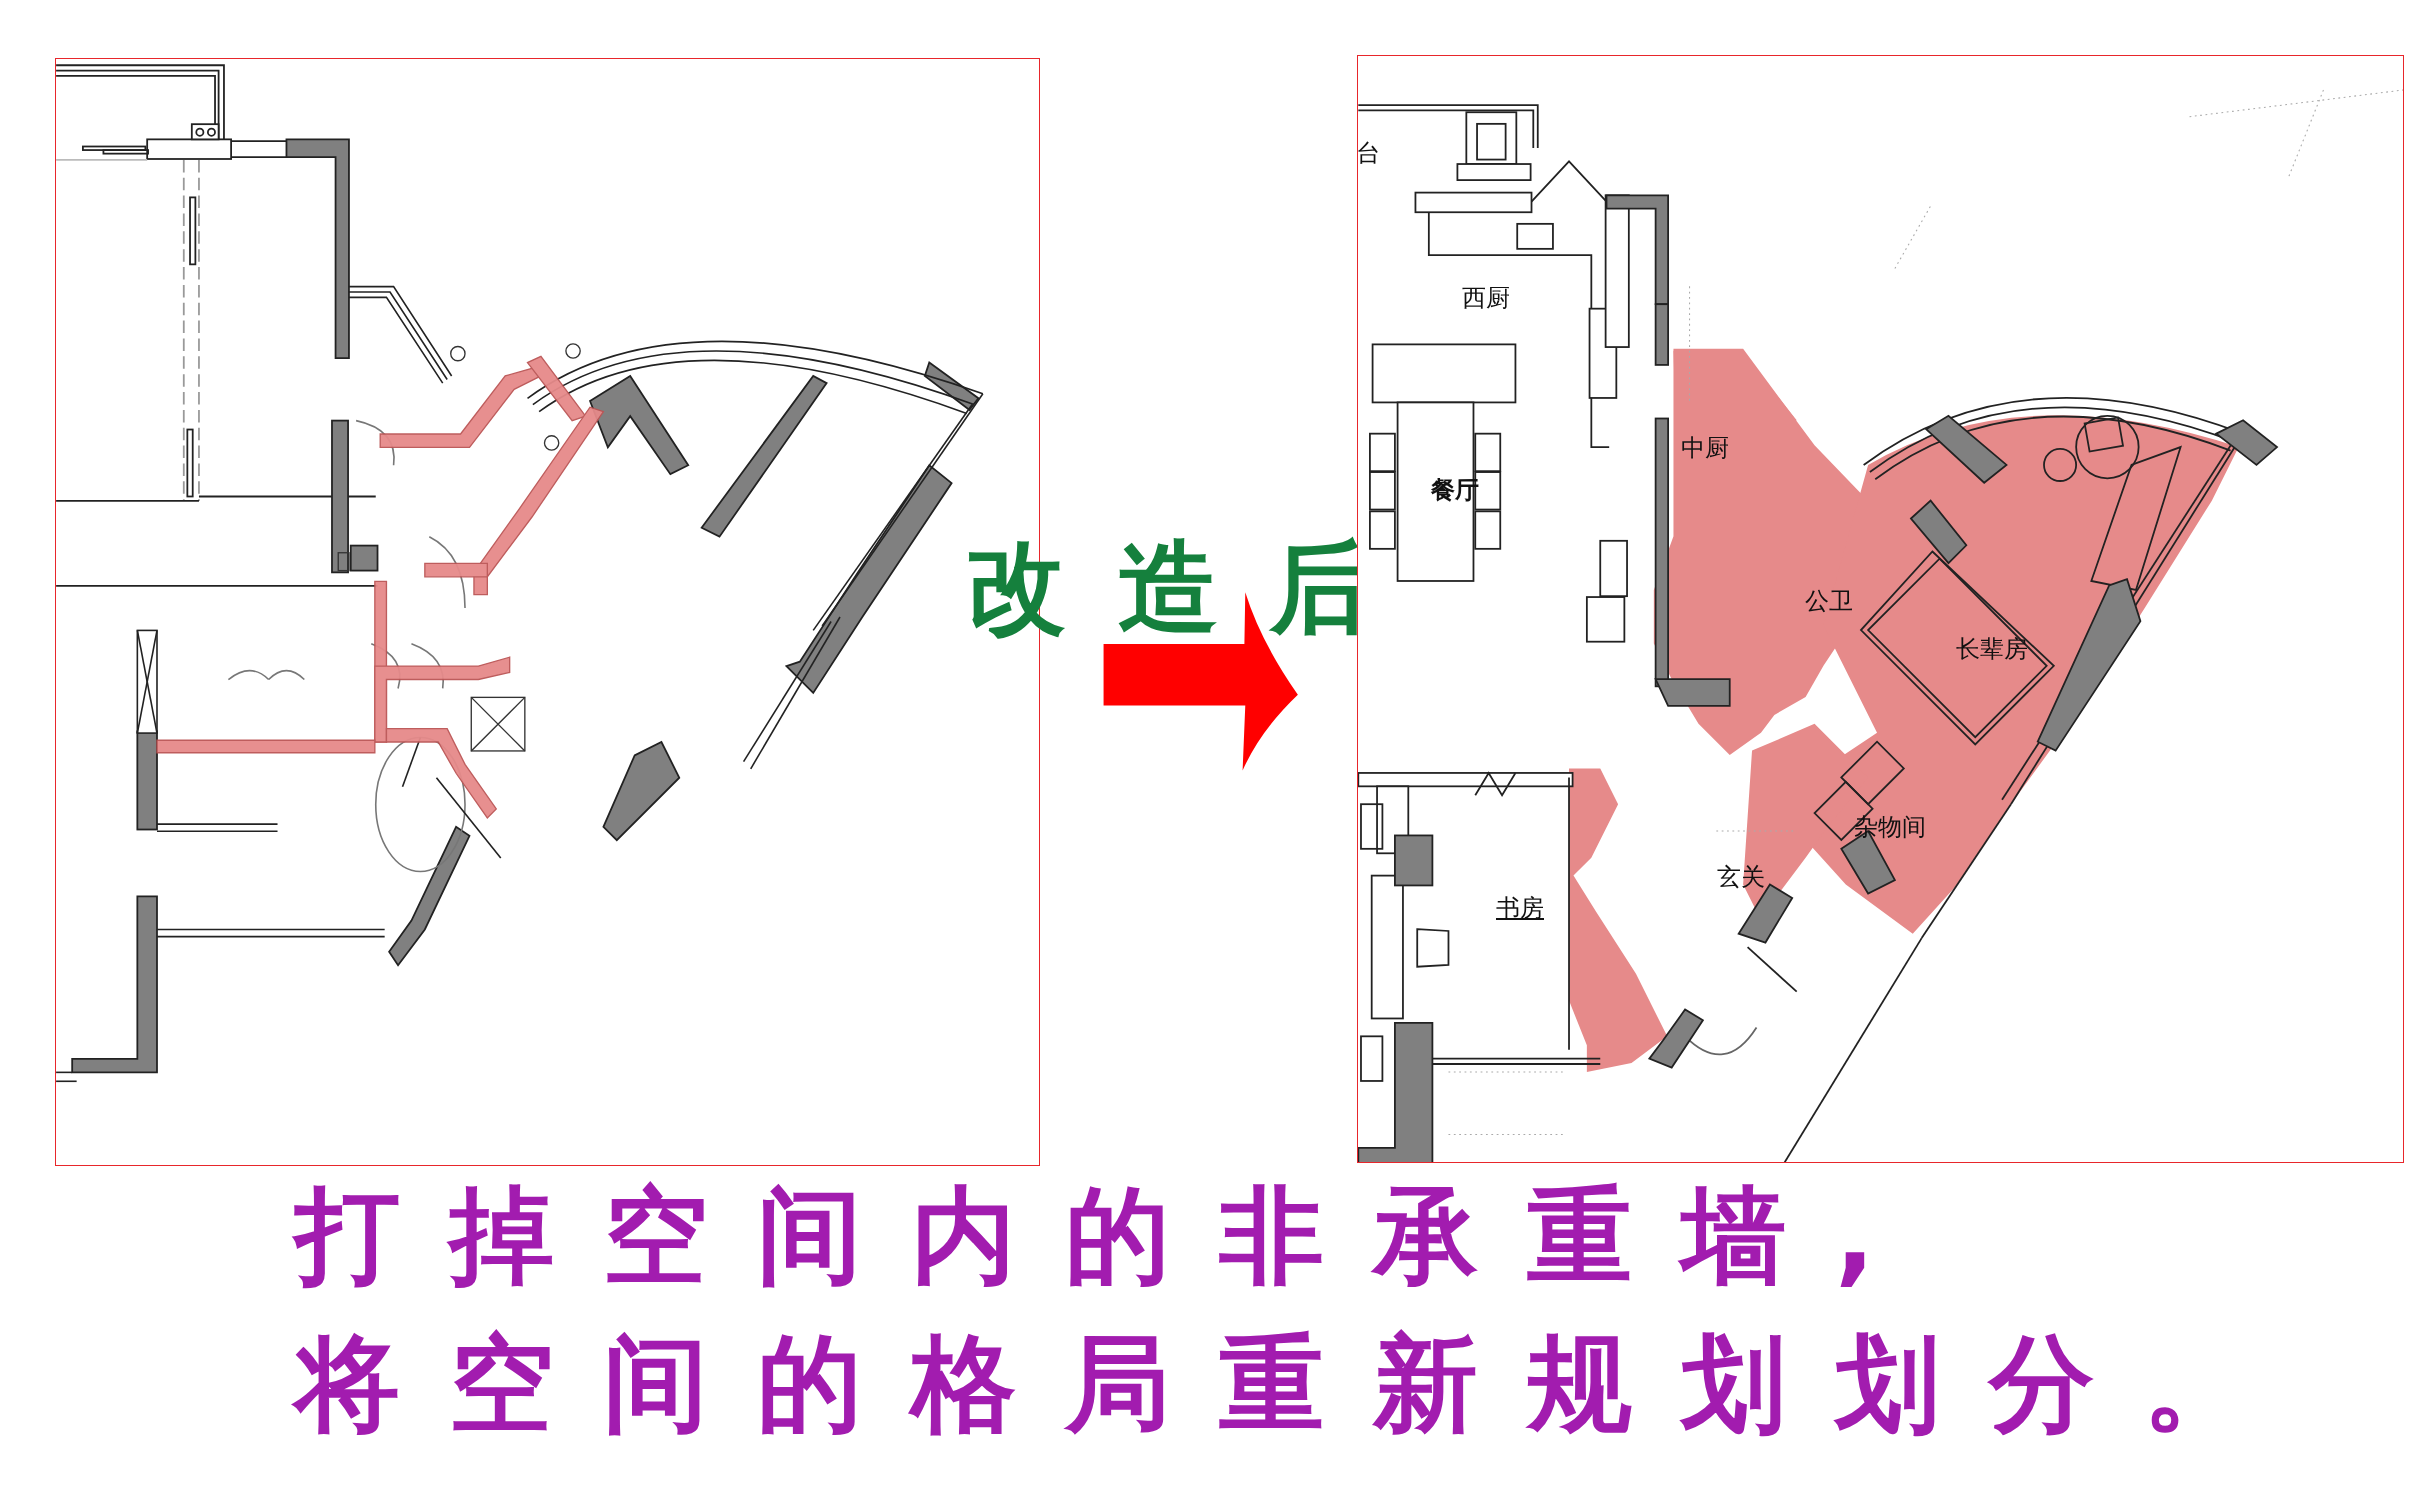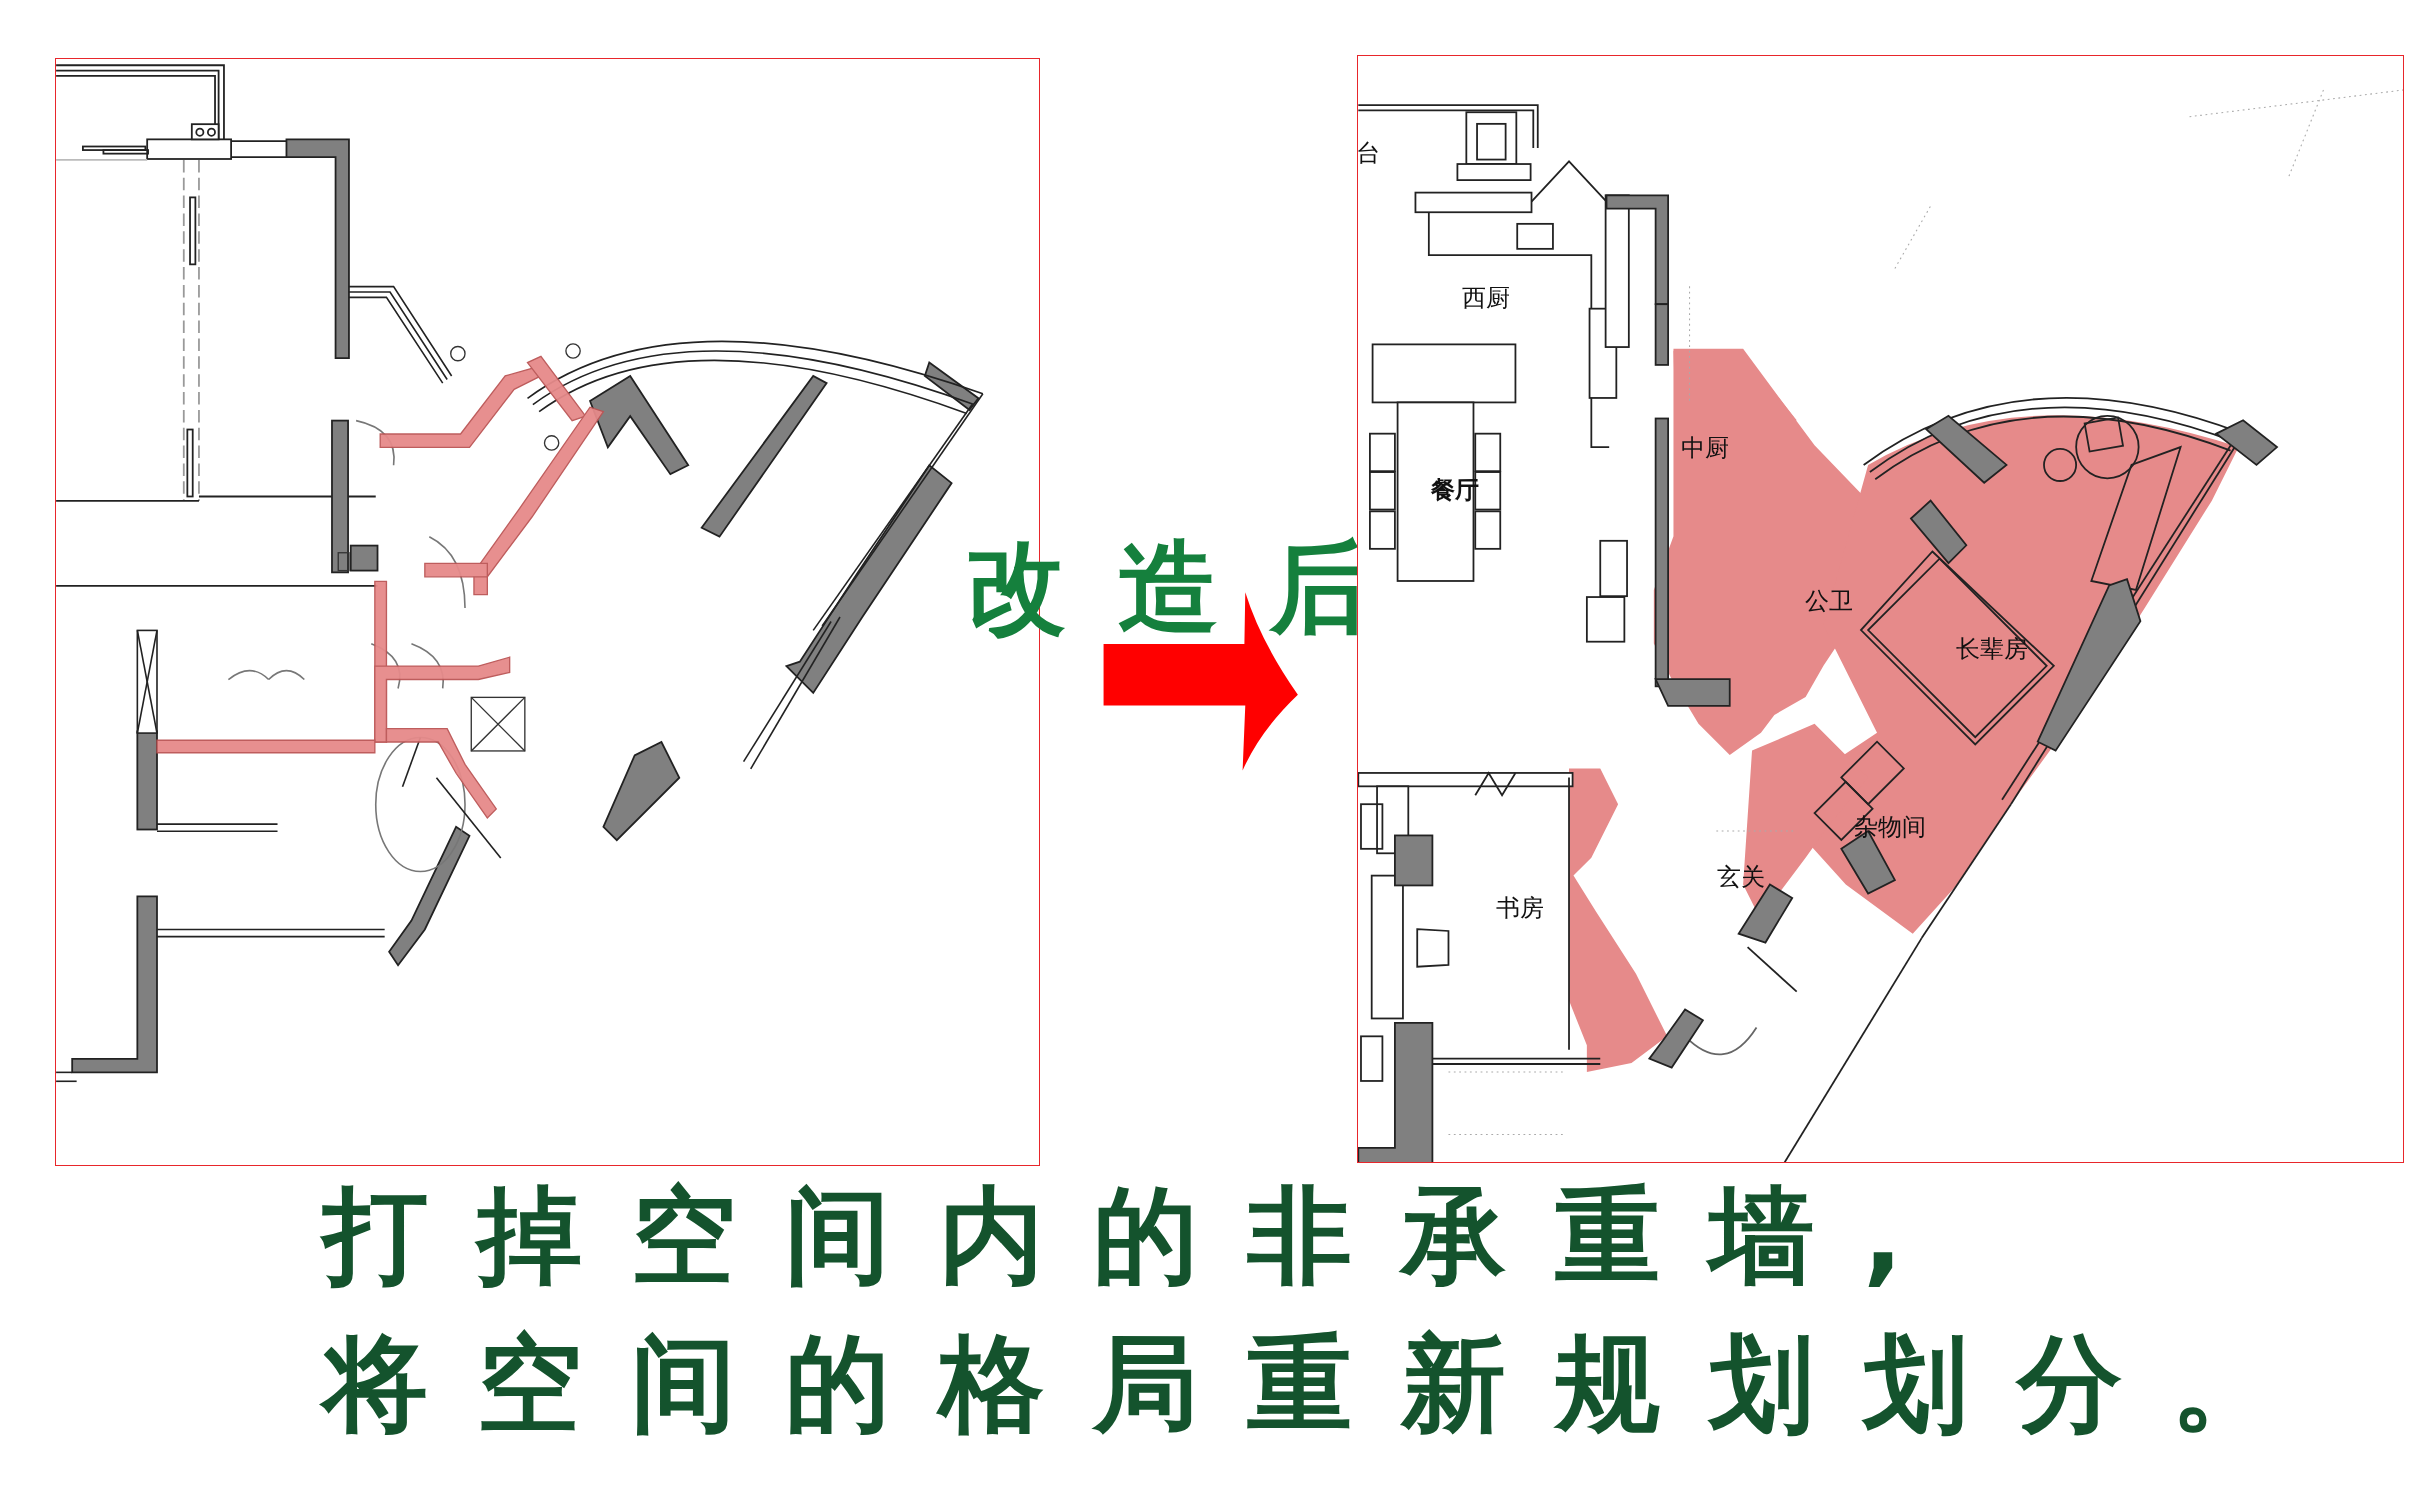--- a/index.html
+++ b/index.html
@@ -8,23 +8,23 @@
   .panel { position: absolute; border: 1.8px solid #e8262b; box-sizing: border-box; background: #fff; overflow: hidden; }
   #panel-before { left: 55px; top: 58px; width: 985px; height: 1108px; }
   #panel-after  { left: 1357px; top: 55px; width: 1047px; height: 1108px; }
   .plan-svg { position: absolute; left: 0; top: 0; }
   .room-label { position: absolute; font-family: "DejaVu Serif", "Liberation Serif", serif;
                 font-size: 24px; color: #111; white-space: nowrap; line-height: 1; }
   .transform-label { position: absolute; left: 966px; top: 538px; font-size: 100px; letter-spacing: 52px;
                      color: #15803d; font-weight: bold; line-height: 1; white-space: nowrap;
                      font-family: "DejaVu Sans", "Liberation Sans", sans-serif; }
   .arrow { position: absolute; left: 1100px; top: 552px; }
-  .caption-line { position: absolute; font-size: 105px; letter-spacing: 49px; color: #14532d;
+  .caption-line { position: absolute; font-size: 105px; letter-spacing: 49px; color: #a21caf;
                   font-weight: bold; line-height: 1; white-space: nowrap;
-                  font-family: "DejaVu Sans", "Liberation Sans", sans-serif; margin-left: 28px; }
+                  font-family: "DejaVu Sans", "Liberation Sans", sans-serif; }
   #caption-1 { left: 295px; top: 1184px; }
   #caption-2 { left: 295px; top: 1332px; }
 </style>
 </head>
 <body>
 
 <div class="panel" id="panel-before">
   <svg class="plan-svg" width="985" height="1108" viewBox="62 65 1103 1241">
     <g fill="none" stroke="#222" stroke-width="2">
 
@@ -219,18 +219,18 @@
   </svg>
 
   <div class="room-label" style="left:-1.8px;top:85px;">台</div>
   <div class="room-label" style="left:60px;top:230px;margin-left:44px;">西厨</div>
   <div class="room-label" style="left:73px;top:422px;font-weight:bold;">餐厅</div>
   <div class="room-label" style="left:323px;top:380px;">中厨</div>
   <div class="room-label" style="left:447px;top:533px;">公卫</div>
   <div class="room-label" style="left:598px;top:581px;">长辈房</div>
   <div class="room-label" style="left:496px;top:732px;margin-top:27px;">杂物间</div>
   <div class="room-label" style="left:319px;top:809px;margin-left:40px;">玄关</div>
-  <div class="room-label" style="left:138px;top:840px;">书房</div>
+  <div class="room-label" style="left:138px;top:840px;text-decoration:underline;">书房</div>
 </div>
 
 <div class="caption-line" id="caption-1">打掉空间内的非承重墙,</div>
 <div class="caption-line" id="caption-2">将空间的格局重新规划划分。</div>
 
 
 </body></html>

